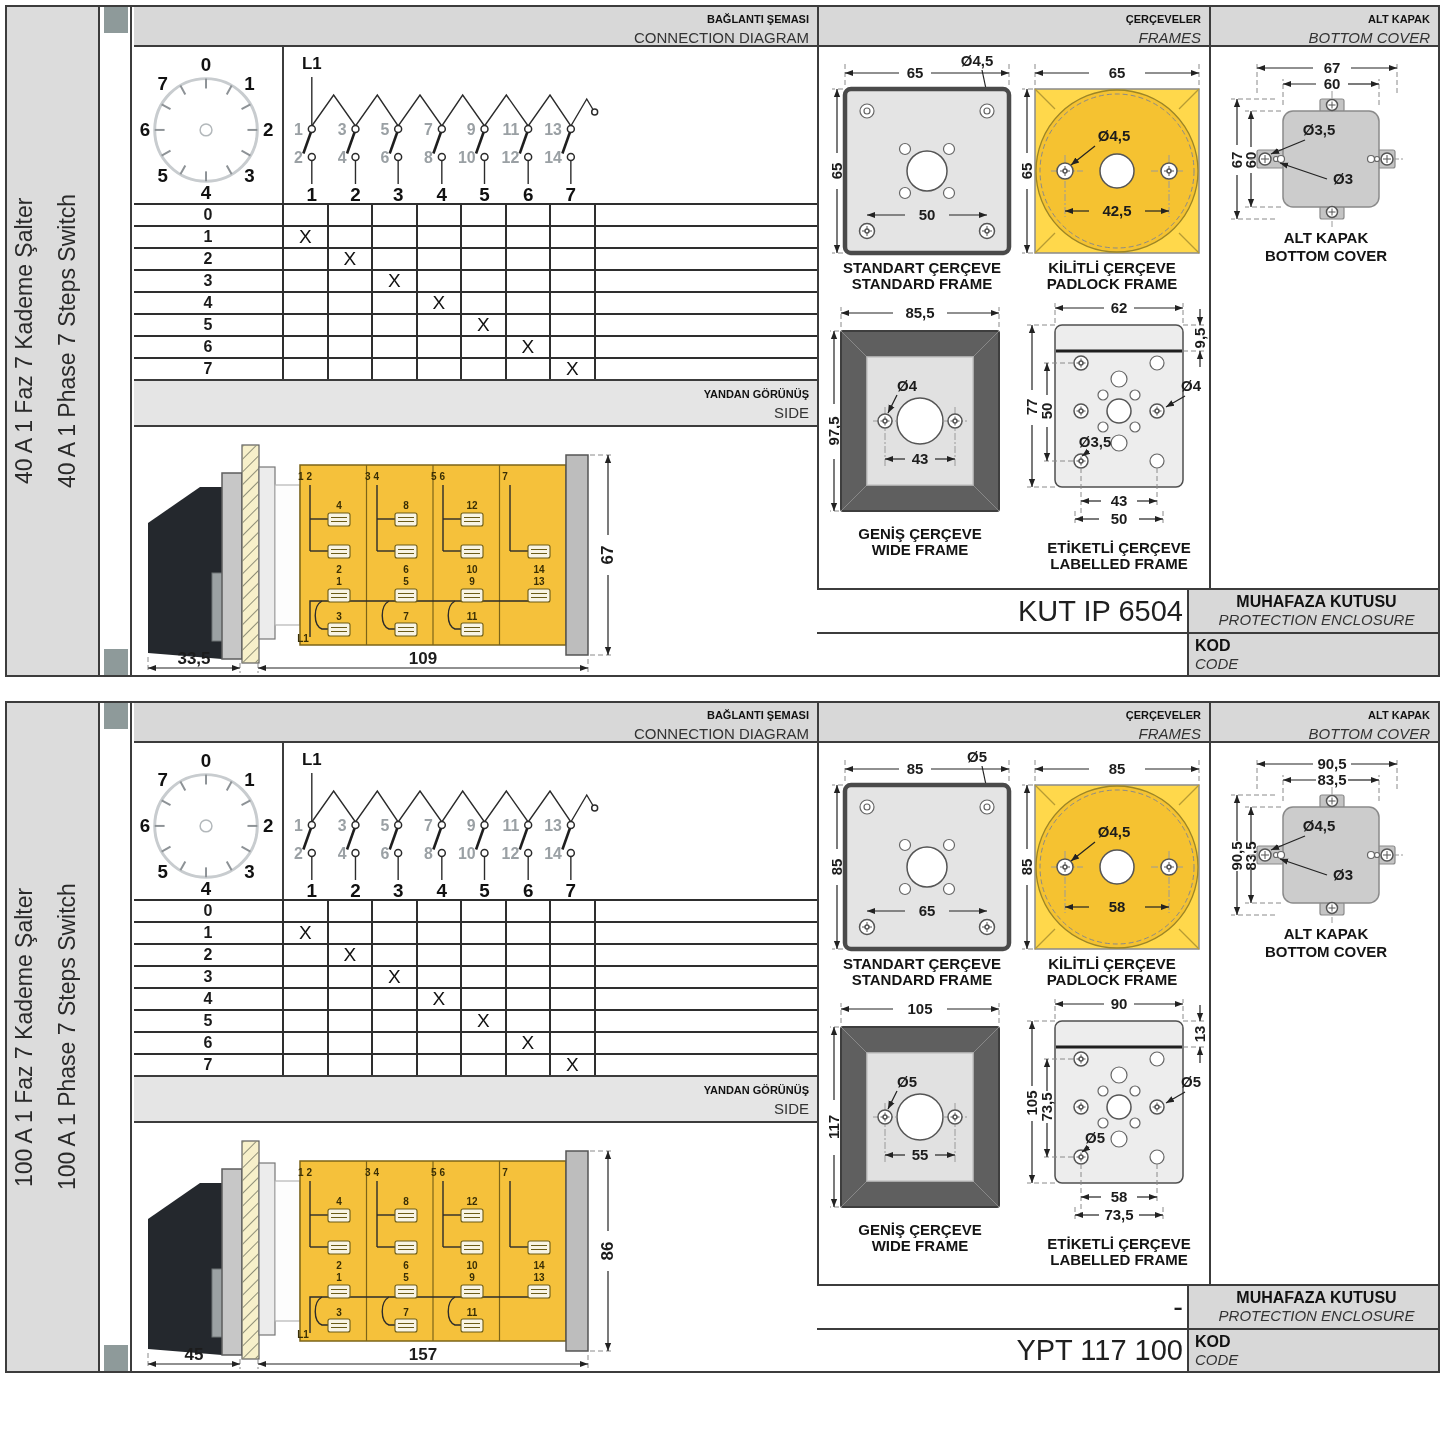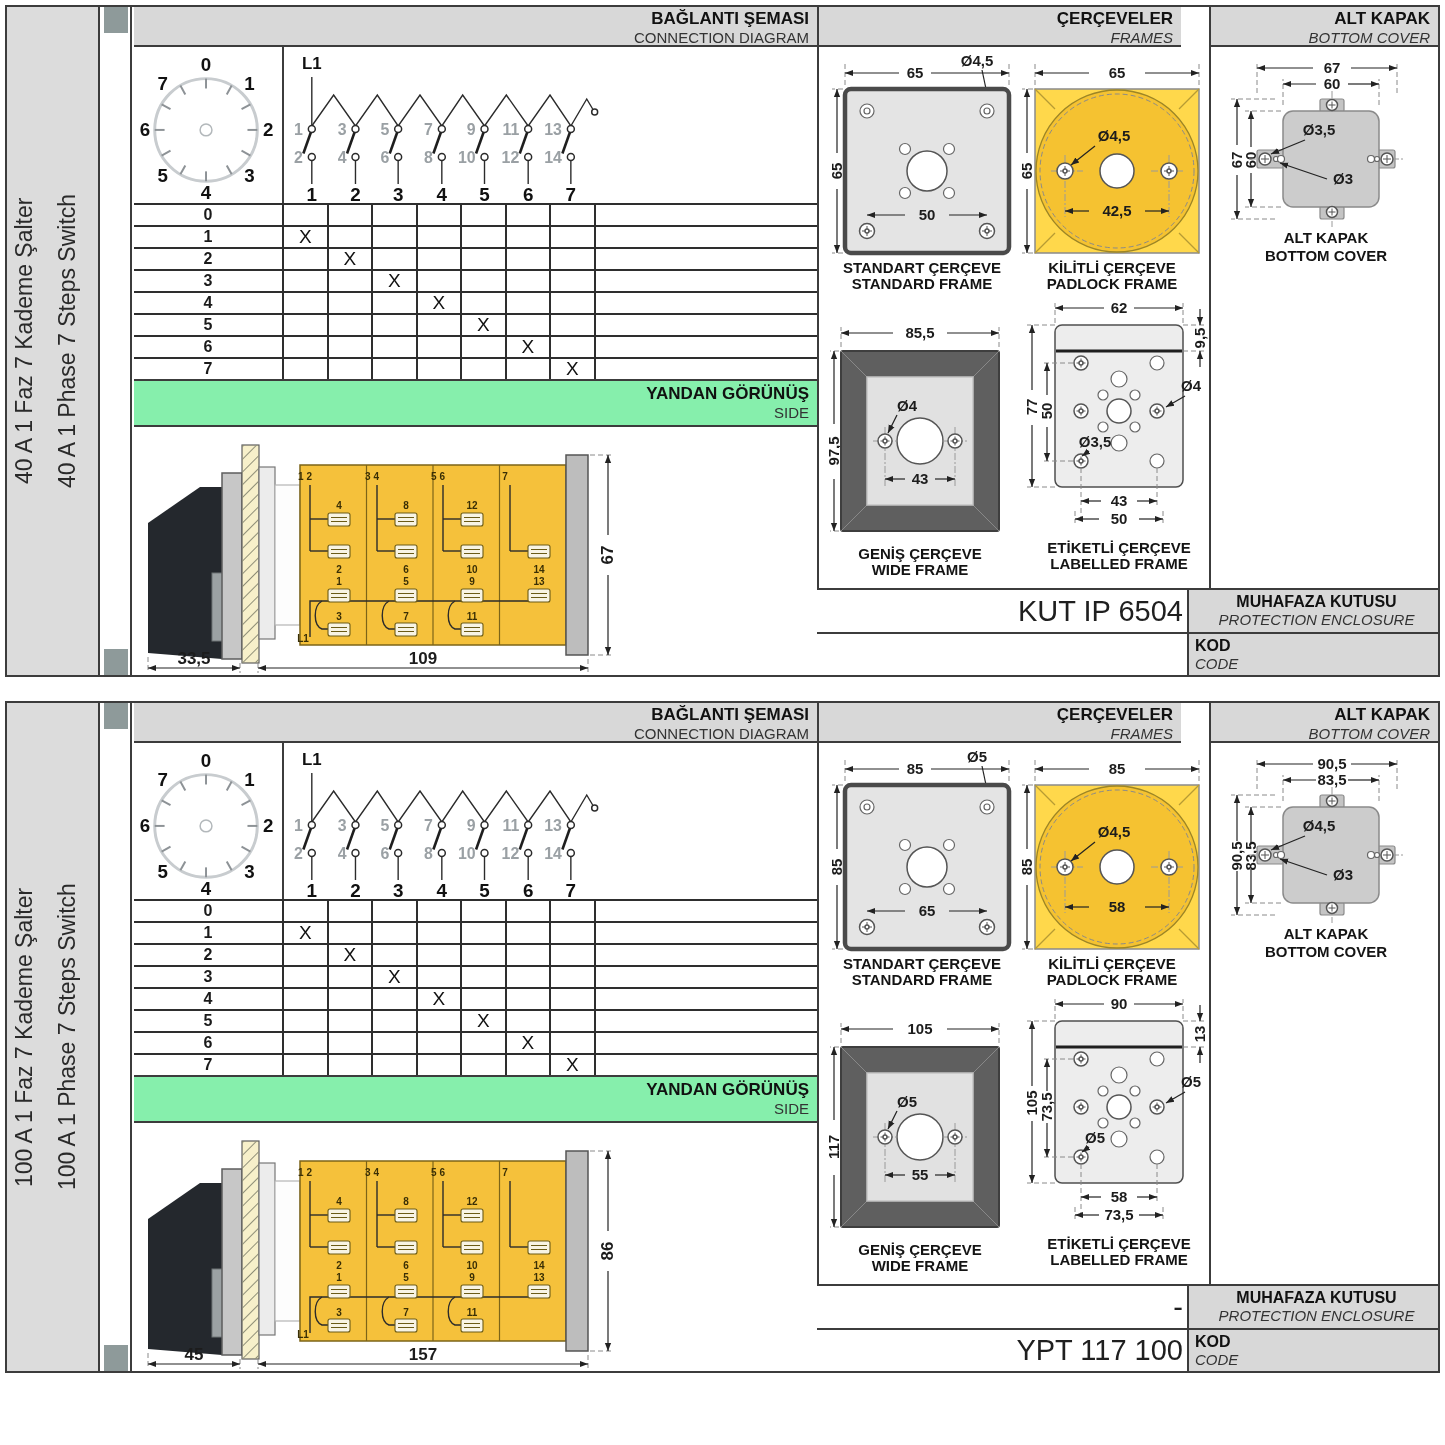--- a/index.html
+++ b/index.html
@@ -16,51 +16,51 @@
           text-align:center;font-size:23px;color:#2a2a2a;white-space:nowrap;}
   .vlabel.tr{left:4px;width:40px}.vlabel.en{left:47px;width:40px}
   .strip{left:95px;top:0;bottom:0;width:30px;background:#fff;border-right:2px solid #3c3c3c;}
   .sq{position:absolute;left:2px;right:2px;height:26px;background:#8e9a9a;}
   .sq.top{top:0}.sq.bot{bottom:0}
 
   
   .hdr{top:0;height:40px;background:#d8d8d8;border-bottom:2px solid #3c3c3c;
        text-align:right;padding:2px 8px 0 0;}
   .hdr-conn{left:127px;width:683px;}
-  .hdr-frames{left:812px;width:362px;}
+  .hdr-frames{left:812px;width:390px;}
   .hdr-cover{left:1204px;right:0;}
-  .h-tr{font-weight:bold;font-size:17px;line-height:20px;color:#111;}
+  .h-tr{font-weight:bold;font-size:11px;line-height:20px;color:#111;}
   .h-en{font-size:15px;line-height:17px;color:#333;}
   .hdr-frames .h-en,.hdr-cover .h-en{font-style:italic;}
   .vl812{left:810px;top:0;bottom:0;width:2px;background:#3c3c3c;}
   .vl1204{left:1202px;top:0;height:581px;width:2px;background:#3c3c3c;}
 
   
   .dial-box{left:127px;top:40px;width:150px;height:156px;border-right:2px solid #3c3c3c;background:#fff;}
   .contact-box{left:279px;top:40px;width:531px;height:156px;background:#fff;}
 
   
   .step-table{left:127px;top:196px;width:683px;height:176px;border-top:2px solid #2e2e2e;
               display:grid;grid-template-columns:150px repeat(7,44.5px) auto;grid-auto-rows:22px;}
   .step-table div{border-right:2px solid #2e2e2e;border-bottom:2px solid #2e2e2e;
                   display:flex;align-items:center;justify-content:center;}
   .step-table .tw{border-right:none;}
   .tl{font-weight:bold;font-size:16px;}
   .tc{font-size:19px;color:#111;}
 
   
-  .side-band{left:127px;top:372px;width:683px;height:48px;background:#86efac;
+  .side-band{left:127px;top:372px;width:683px;height:48px;background:#e5e5e5;
              border-top:2px solid #3c3c3c;border-bottom:2px solid #3c3c3c;
              text-align:right;padding:3px 8px 0 0;}
   .side-box{left:127px;top:420px;width:683px;height:280px;}
 
   
   .f-std{left:820px;top:46px;width:190px;height:238px;}
   .f-pad{left:1010px;top:46px;width:190px;height:238px;}
-  .f-wide{left:820px;top:292px;width:186px;height:272px;margin-top:20px;}
+  .f-wide{left:820px;top:292px;width:186px;height:272px;}
   .f-lab{left:1012px;top:288px;width:190px;height:280px;}
   .cover-box{left:1214px;top:46px;width:210px;height:212px;}
 
   
   .enc-row{left:810px;right:0;top:581px;height:44px;border-top:2px solid #3c3c3c;background:#fff;text-align:center;}
   .code-row{left:810px;right:0;top:625px;bottom:0;border-top:2px solid #3c3c3c;background:#fff;}
   .bigval{position:absolute;left:0;top:0;bottom:0;width:370px;display:flex;align-items:center;
           justify-content:flex-end;font-size:29px;color:#1f1f1f;padding-right:4px;box-sizing:border-box;}
   .rowlab{position:absolute;left:370px;right:0;top:0;bottom:0;background:#d8d8d8;
           border-left:2px solid #3c3c3c;padding:2px 0 0 6px;box-sizing:border-box;}

